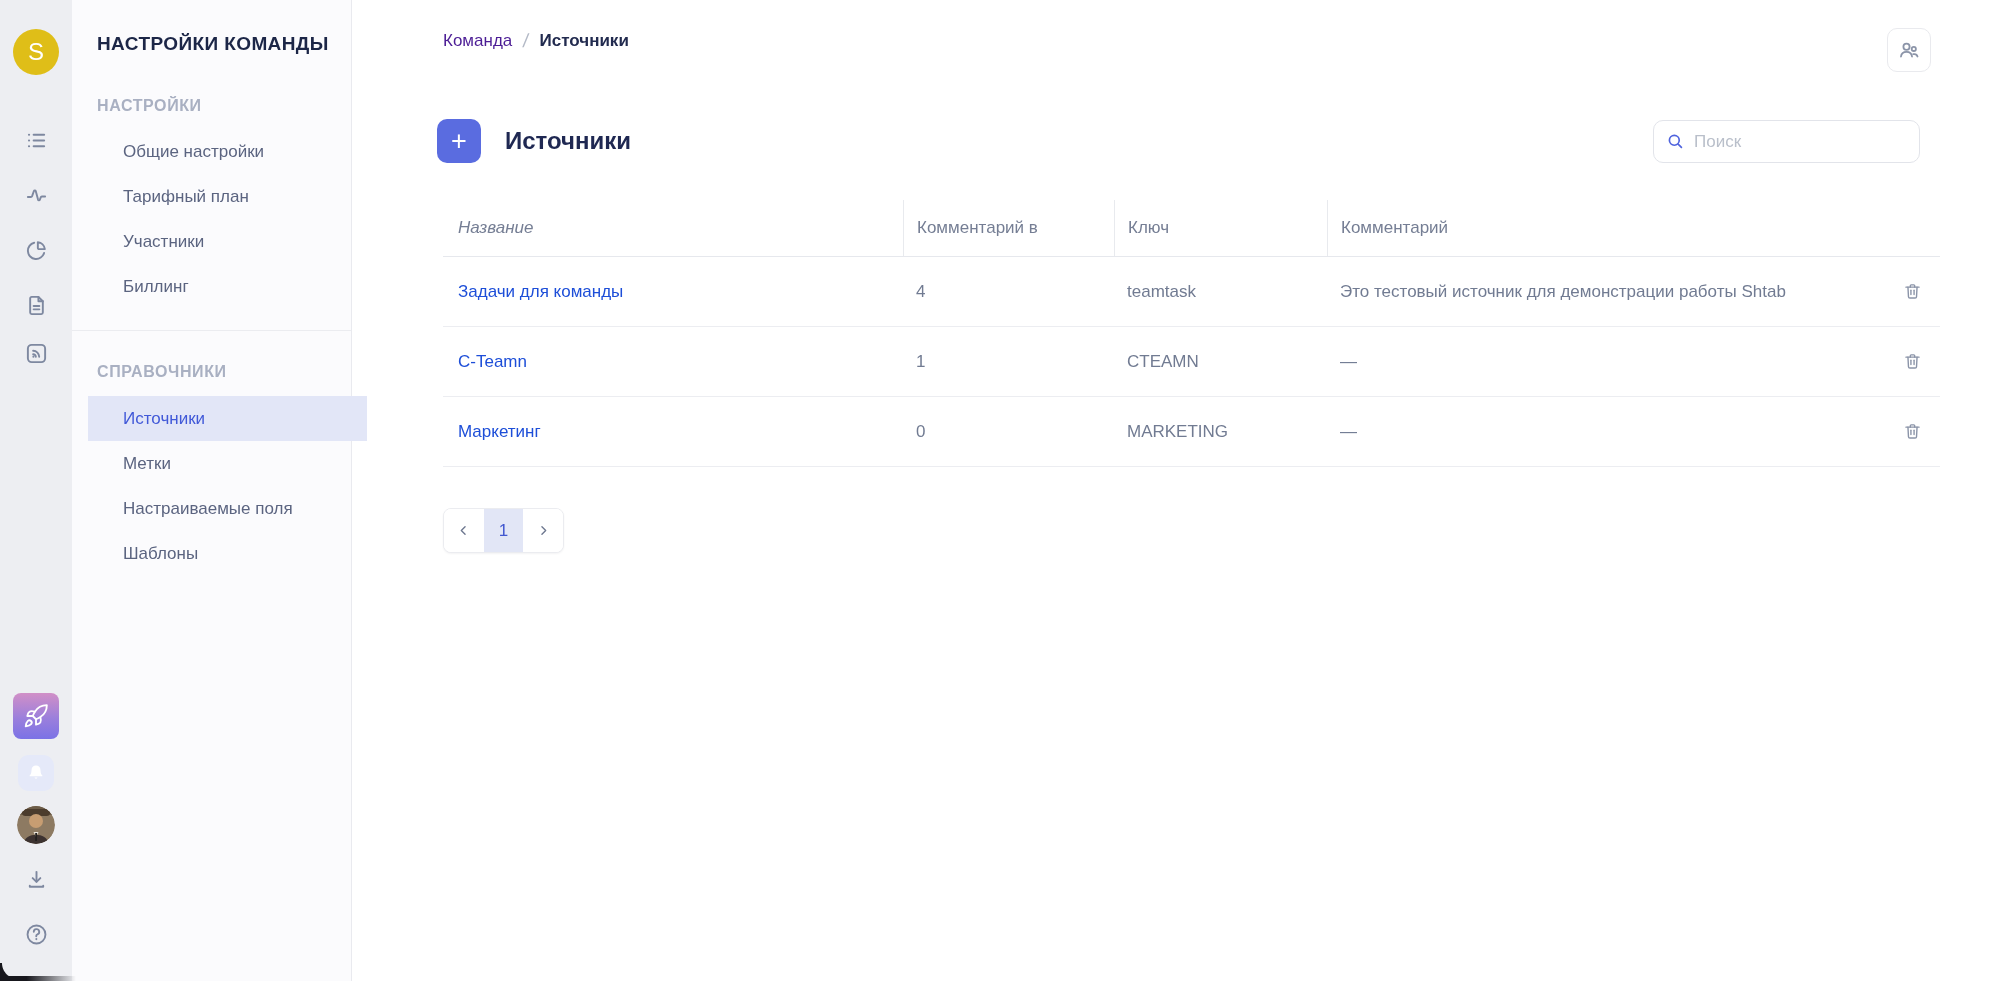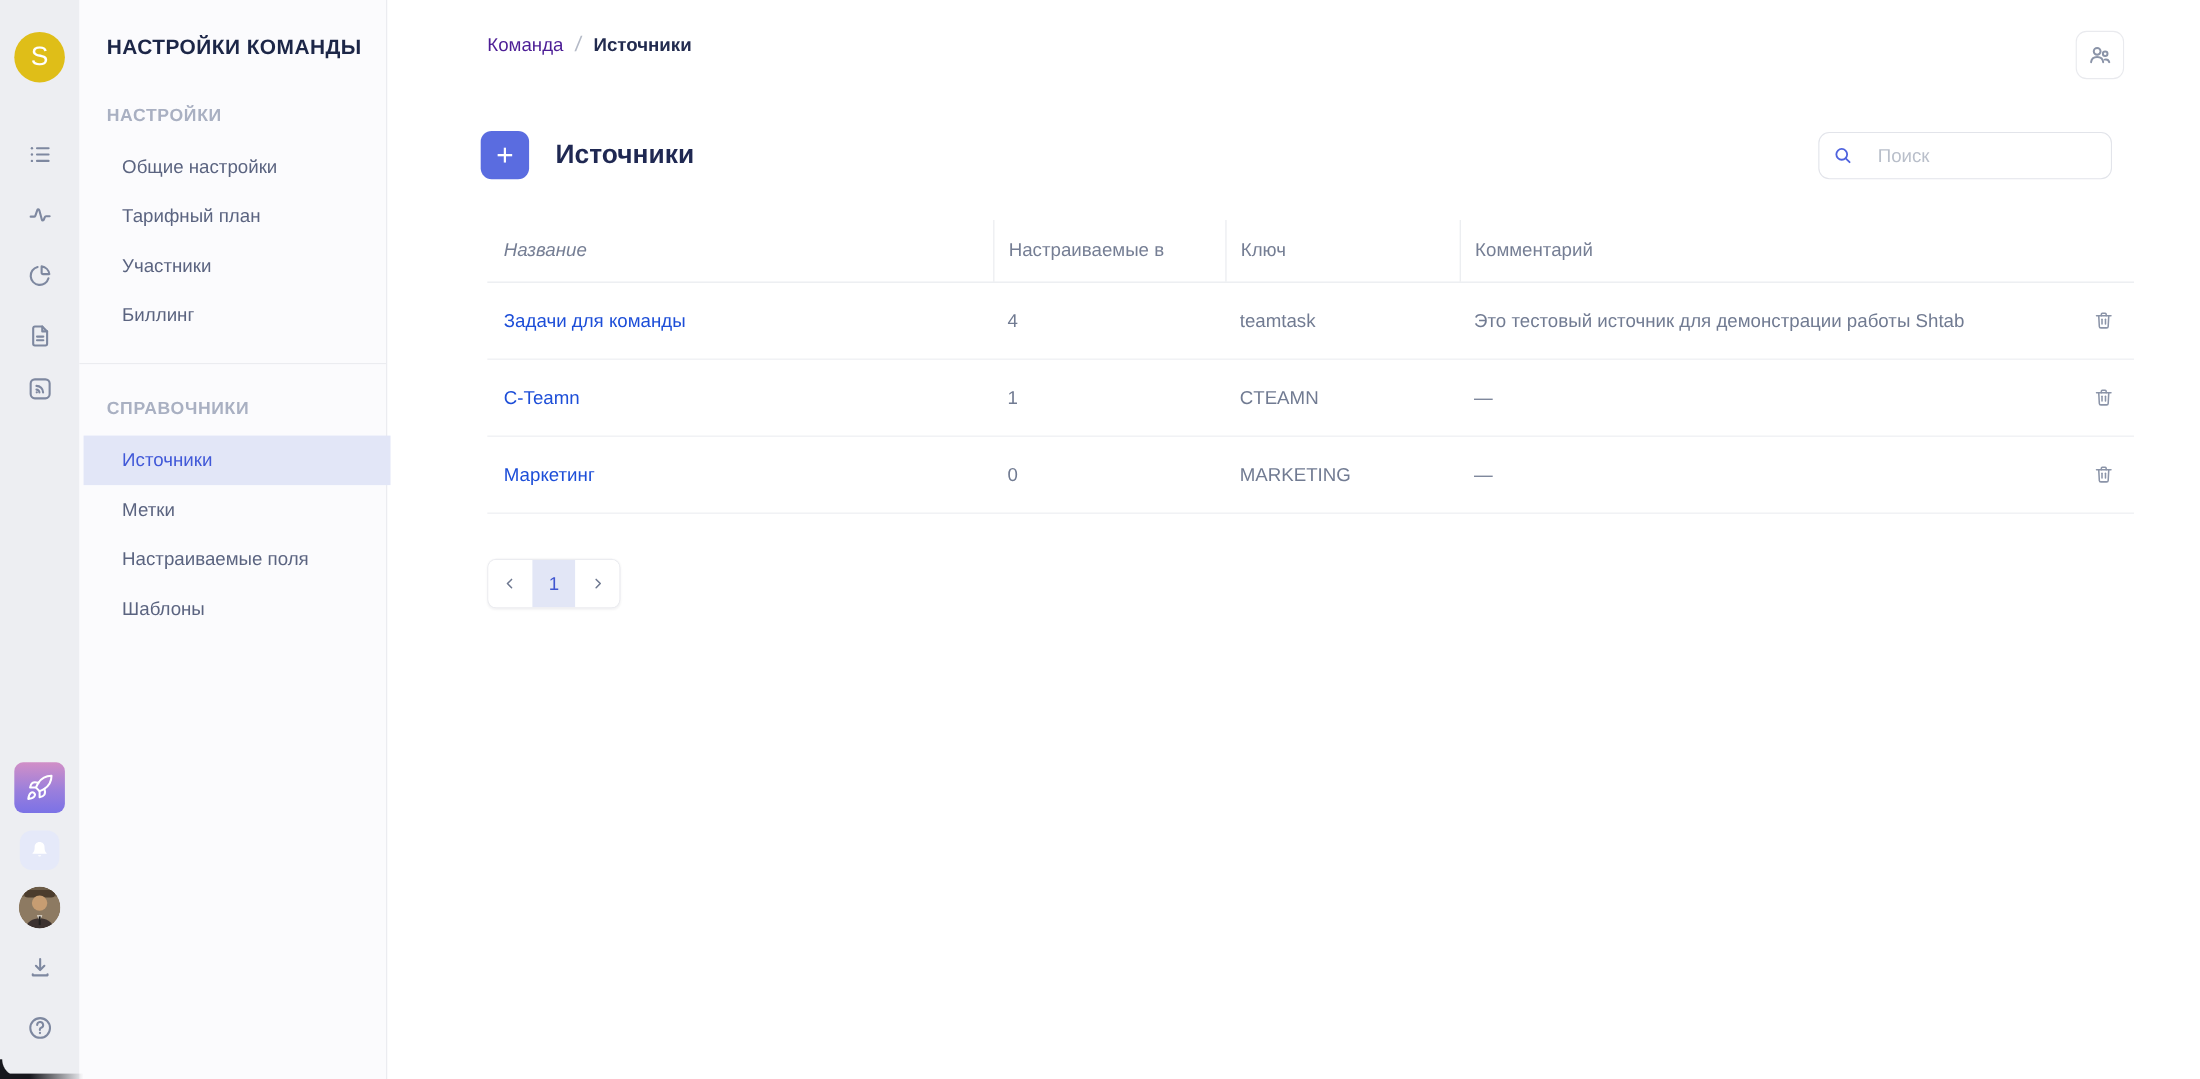--- a/index.html
+++ b/index.html
@@ -24,41 +24,41 @@
   .dark-strip { position:absolute; left:0; bottom:0; width:76px; height:5px; z-index:6;
                 background:linear-gradient(90deg,#17171d 0%,#17171d 35%,rgba(23,23,29,0) 100%); }
   .dark-corner { position:absolute; left:0; bottom:0; width:18px; height:18px; z-index:6;
                  background:radial-gradient(circle at 18px 0px, rgba(0,0,0,0) 15.5px, #17171d 16.5px); }
 
   
   .sidebar { position:absolute; left:72px; top:0; width:280px; height:981px; background:#FBFBFD;
              border-right:1px solid #E9EAEF; z-index:1; }
   .sb-title { position:absolute; left:25px; top:33px; font-size:19px; font-weight:700; color:#1C2647; letter-spacing:.4px; }
   .sb-label { position:absolute; left:25px; font-size:16px; font-weight:700; color:#A9B0C2; letter-spacing:.6px; }
-  .sb-items { position:absolute; left:4px; width:100%; }
+  .sb-items { position:absolute; left:16px; width:100%; }
   .sb-item { height:45px; line-height:45px; padding-left:35px; font-size:17px; color:#5B6480; cursor:pointer; white-space:nowrap; }
   .sb-item.active { background:#E2E6F7; color:#4159D8; }
   .sb-divider { position:absolute; left:0; top:330px; width:100%; border-top:1px solid #EBECF0; }
 
   
   .main { position:absolute; left:386px; top:0; width:1614px; height:981px; background:#fff; }
   .breadcrumb { position:absolute; left:57px; top:30px; display:flex; align-items:center; gap:11px; font-size:17px; }
   .bc-parent { color:#4c1d95; cursor:pointer; }
   .bc-sep { color:#B3B9C6; font-size:19px; transform:skewX(-8deg); }
   .bc-current { color:#222B4F; font-weight:600; }
 
   .users-btn { position:absolute; left:1501px; top:28px; width:44px; height:44px; border:1px solid #E9EAEE;
                border-radius:10px; background:#fff; display:flex; align-items:center; justify-content:center; cursor:pointer; }
 
   .add-btn { position:absolute; left:51px; top:119px; width:44px; height:44px; border-radius:10px; border:none;
              background:#5A6CE0; color:#fff; font-size:27px; font-weight:400; line-height:44px; cursor:pointer; }
   .page-title { position:absolute; left:119px; top:119px; height:44px; line-height:44px; font-size:24px; font-weight:600; color:#1F2852; }
 
   .search { position:absolute; left:1267px; top:120px; width:267px; height:43px; border:1px solid #E2E4EA;
-            border-radius:10px; background:#fff; display:flex; align-items:center; padding:0 12px; gap:22px; }
+            border-radius:10px; background:#fff; display:flex; align-items:center; padding:0 12px; gap:9px; }
   .search input { border:none; outline:none; flex:1; font-size:17px; color:#3a4161; font-family:"Liberation Sans",sans-serif; background:transparent; }
   .search input::placeholder { color:#B9BFCA; }
 
   
   .table { position:absolute; left:57px; top:200px; width:1497px; }
   .thead, .trow { display:grid; grid-template-columns:460px 211px 213px 1fr 56px; align-items:center; }
   .thead { height:57px; border-bottom:1px solid #E6E8ED; }
   .th { font-size:17px; color:#757E94; padding-left:13px; border-left:1px solid #E8EAEE; height:100%; display:flex; align-items:center; }
   .th:first-child { border-left:none; padding-left:15px;font-style:italic; }
   .th.no-border { border-left:none; }
@@ -249,21 +249,21 @@
           <circle cx="10.5" cy="10.5" r="6.2"></circle>
             <line x1="15.3" y1="15.3" x2="19.5" y2="19.5"></line>
         </svg>
       </span>
       <input type="text" value="" placeholder="Поиск" style="">
     </div>
 
     <section class="table">
       <div class="thead">
         <div class="th">Название</div>
-        <div class="th">Настраиваемые в</div>
+        <div class="th">Комментарий в</div>
         <div class="th">Ключ</div>
         <div class="th">Комментарий</div>
         <div class="th no-border"></div>
       </div>
 
       <div class="trow">
         <div class="td name">Задачи для команды</div>
         <div class="td">4</div>
         <div class="td">teamtask</div>
         <div class="td">Это тестовый источник для демонстрации работы Shtab</div>

